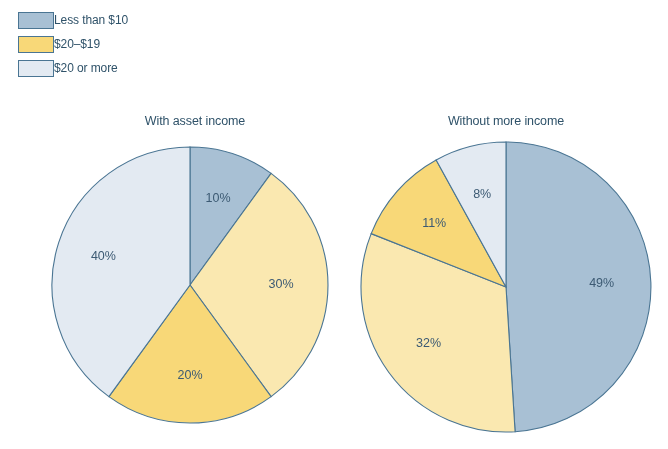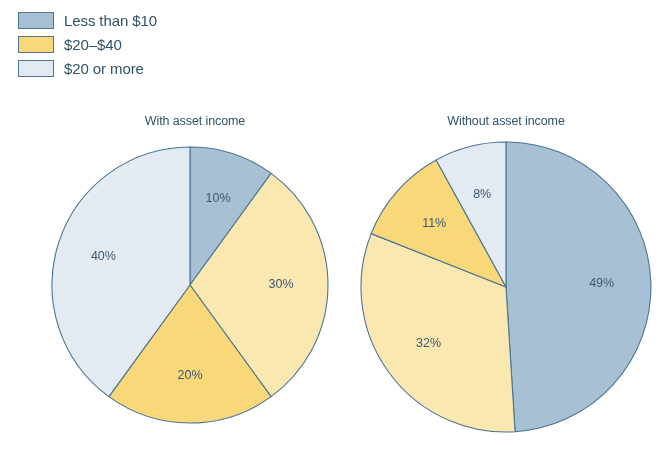--- a/index.html
+++ b/index.html
@@ -29,22 +29,21 @@
     height: 24px;
   }
   .legend-swatch {
     width: 36px;
     height: 17px;
     box-sizing: border-box;
     border: 1px solid #4a7593;
     flex: 0 0 auto;
   }
   .legend-label {
-    margin-left: 10px;
-    font-size: 15px;
+    font-size: 12px;
     color: #2f5269;
     white-space: nowrap;
     letter-spacing: -0.1px;
   }
 
   
   #charts {
     position: absolute;
     left: 0;
     top: 0;
@@ -75,31 +74,31 @@
 </head>
 <body>
 
 <div id="legend">
   <div class="legend-row">
     <span class="legend-swatch" style="background: rgb(168, 192, 212);"></span>
     <span class="legend-label">Less than $10</span>
   </div>
   <div class="legend-row">
     <span class="legend-swatch" style="background: rgb(248, 216, 120);"></span>
-    <span class="legend-label">$20–$40</span>
+    <span class="legend-label">$20–$19</span>
   </div>
   <div class="legend-row">
     <span class="legend-swatch" style="background: rgb(227, 234, 242);"></span>
     <span class="legend-label">$20 or more</span>
   </div>
 </div>
 
 <div id="charts">
   <div class="pie-title" id="title-left">With asset income</div>
-  <div class="pie-title" id="title-right">Without asset income</div>
+  <div class="pie-title" id="title-right">Without more income</div>
   <svg id="pie-svg" width="668" height="449">
       <g>
         <path d="M 190 285 L 190.00 147.00 A 138 138 0 0 1 271.11 173.36 Z" fill="#a8c0d4" class="slice"></path>
         <path d="M 190 285 L 271.11 173.36 A 138 138 0 0 1 271.11 396.64 Z" fill="#fae8b0" class="slice"></path>
         <path d="M 190 285 L 271.11 396.64 A 138 138 0 0 1 108.89 396.64 Z" fill="#f8d878" class="slice"></path>
         <path d="M 190 285 L 108.89 396.64 A 138 138 0 0 1 190.00 147.00 Z" fill="#e3eaf2" class="slice"></path>
         <text x="218.1" y="198.4" class="slice-label">10%</text>
         <text x="281.1" y="285.0" class="slice-label">30%</text>
         <text x="190.0" y="376.1" class="slice-label">20%</text>
         <text x="103.4" y="256.9" class="slice-label">40%</text>

